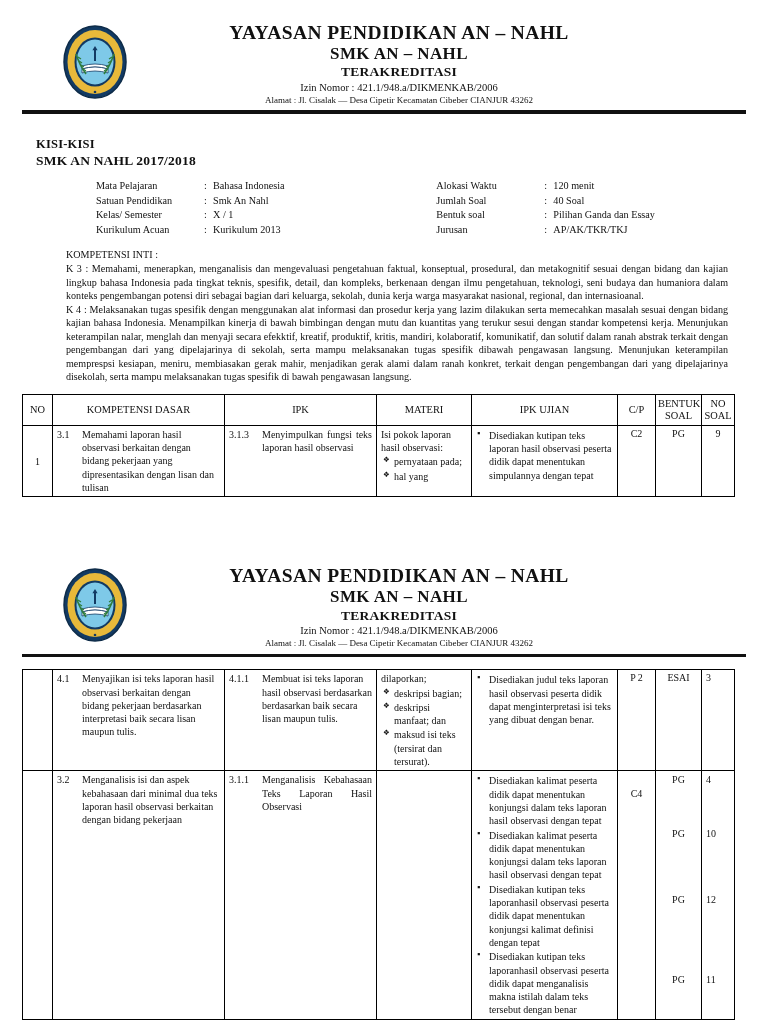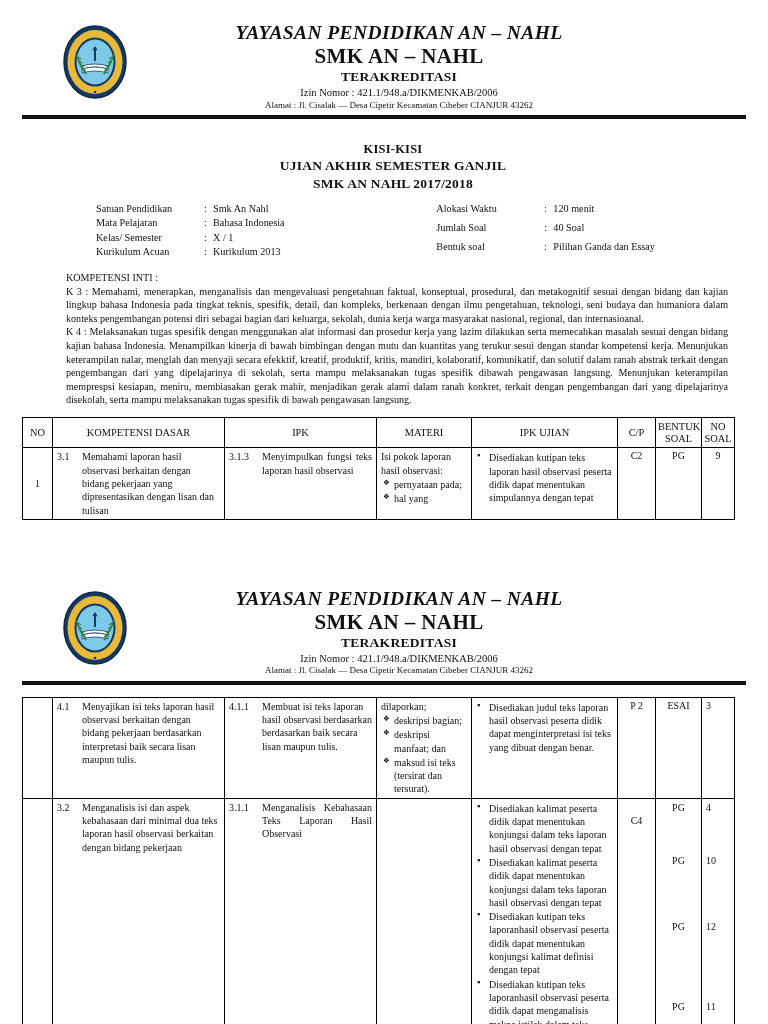--- a/index.html
+++ b/index.html
@@ -37,24 +37,23 @@
   }
   .head-text {
     text-align: center;
     padding-left: 30px;
   }
   .org-line1 {
     font-size: 19.5px;
     font-weight: bold;
     letter-spacing: 0.4px;
     line-height: 1.12;
-    font-style: italic;
   }
   .org-line2 {
-    font-size: 21px;
+    font-size: 17px;
     font-weight: bold;
     letter-spacing: 0.4px;
     line-height: 1.2;
   }
   .org-line3 {
     font-size: 13.5px;
     font-weight: bold;
     letter-spacing: 0.3px;
     line-height: 1.25;
     font-family: Liberation Serif, serif;
@@ -70,21 +69,20 @@
   .rule {
     height: 3.5px;
     background: #111;
     margin-top: 4px;
     margin-left: 4px;
     margin-right: 4px;
   }
 
   
   .doc-title {
-    text-align: center;
     padding-top: 20px;
     padding-left: 18px;
   }
   .doc-title div {
     font-weight: bold;
     font-size: 12.5px;
     line-height: 1.32;
     letter-spacing: 0.2px;
   }
   .doc-title .t2, .doc-title .t3 { font-size: 13.5px; }
@@ -225,35 +223,34 @@
       <div class="org-line2">SMK  AN – NAHL</div>
       <div class="org-line3">TERAKREDITASI</div>
       <div class="org-line4">Izin Nomor : 421.1/948.a/DIKMENKAB/2006</div>
       <div class="org-line5">Alamat : Jl. Cisalak — Desa  Cipetir Kecamatan Cibeber CIANJUR 43262</div>
     </div>
     <div class="rule"></div>
   </div>
 
   <div class="doc-title">
     <div class="t1">KISI-KISI</div>
-    <div class="t2">UJIAN AKHIR SEMESTER GANJIL</div>
     <div class="t3">SMK AN NAHL 2017/2018</div>
   </div>
 
   <div class="meta">
     <div class="meta-col left">
       <div class="meta-row">
+          <span class="meta-label">Mata Pelajaran</span>
+          <span class="meta-sep">:</span>
+          <span>Bahasa Indonesia</span>
+        </div>
+      <div class="meta-row">
           <span class="meta-label">Satuan Pendidikan</span>
           <span class="meta-sep">:</span>
           <span>Smk An Nahl</span>
-        </div>
-      <div class="meta-row">
-          <span class="meta-label">Mata Pelajaran</span>
-          <span class="meta-sep">:</span>
-          <span>Bahasa Indonesia</span>
         </div>
       <div class="meta-row">
           <span class="meta-label">Kelas/ Semester</span>
           <span class="meta-sep">:</span>
           <span>X / 1</span>
         </div>
       <div class="meta-row">
           <span class="meta-label">Kurikulum Acuan</span>
           <span class="meta-sep">:</span>
           <span>Kurikulum 2013</span>
@@ -267,20 +264,25 @@
         </div>
       <div class="meta-row">
           <span class="meta-label">Jumlah Soal</span>
           <span class="meta-sep">:</span>
           <span>40 Soal</span>
         </div>
       <div class="meta-row">
           <span class="meta-label">Bentuk soal</span>
           <span class="meta-sep">:</span>
           <span>Pilihan Ganda dan Essay</span>
+        </div>
+      <div class="meta-row">
+          <span class="meta-label">Jurusan</span>
+          <span class="meta-sep">:</span>
+          <span>AP/AK/TKR/TKJ</span>
         </div>
     </div>
   </div>
 
   <div class="ki-wrap">
     <div class="ki-head">KOMPETENSI INTI :</div>
     <div class="ki-para">K 3 : Memahami, menerapkan, menganalisis dan mengevaluasi pengetahuan faktual, konseptual, prosedural, dan metakognitif sesuai dengan bidang dan kajian lingkup bahasa Indonesia pada tingkat teknis, spesifik, detail, dan kompleks, berkenaan dengan ilmu pengetahuan, teknologi, seni budaya dan humaniora dalam konteks pengembangan potensi diri sebagai bagian dari keluarga, sekolah, dunia kerja warga masyarakat nasional, regional, dan internasioanal.</div>
     <div class="ki-para">K 4 : Melaksanakan tugas spesifik dengan menggunakan alat informasi dan prosedur kerja yang lazim dilakukan serta memecahkan masalah sesuai dengan bidang kajian bahasa Indonesia. Menampilkan kinerja di bawah bimbingan dengan mutu dan kuantitas yang terukur sesui dengan standar kompetensi kerja. Menunjukan keterampilan nalar, menglah dan menyaji secara efekktif, kreatif, produktif, kritis, mandiri, kolaboratif, komunikatif, dan solutif dalam ranah abstrak terkait dengan pengembangan dari yang dipelajarinya di sekolah, serta mampu melaksanakan tugas spesifik dibawah pengawasan langsung. Menunjukan keterampilan memprespsi kesiapan, meniru, membiasakan gerak mahir, menjadikan gerak alami dalam ranah konkret, terkait dengan pengembangan dari yang dipelajarinya disekolah, serta mampu melaksanakan tugas spesifik di bawah pengawasan langsung.</div>
   </div>
 

